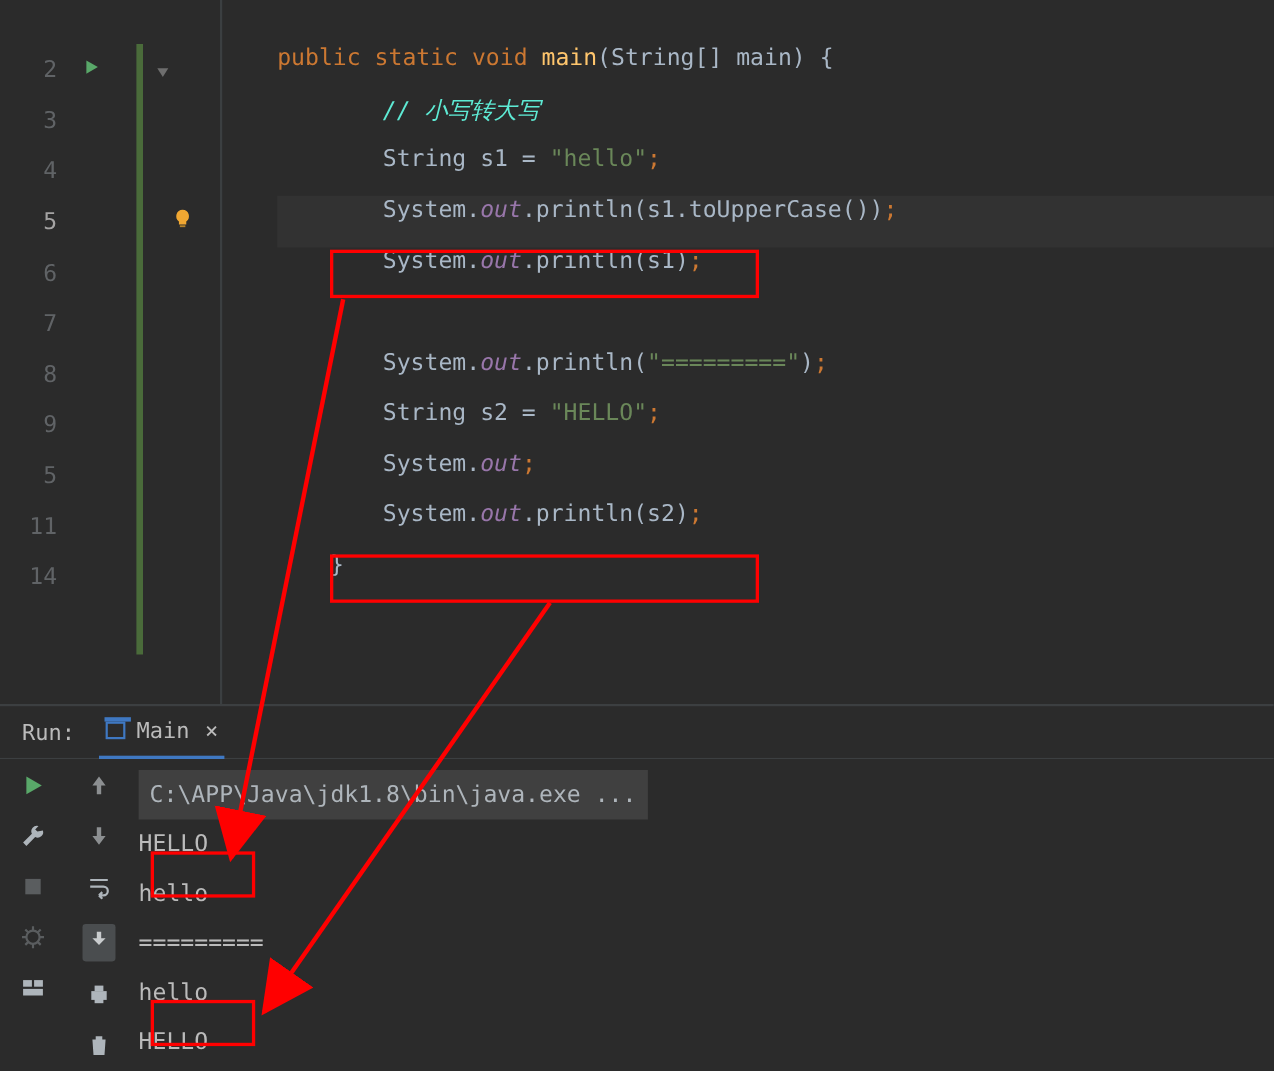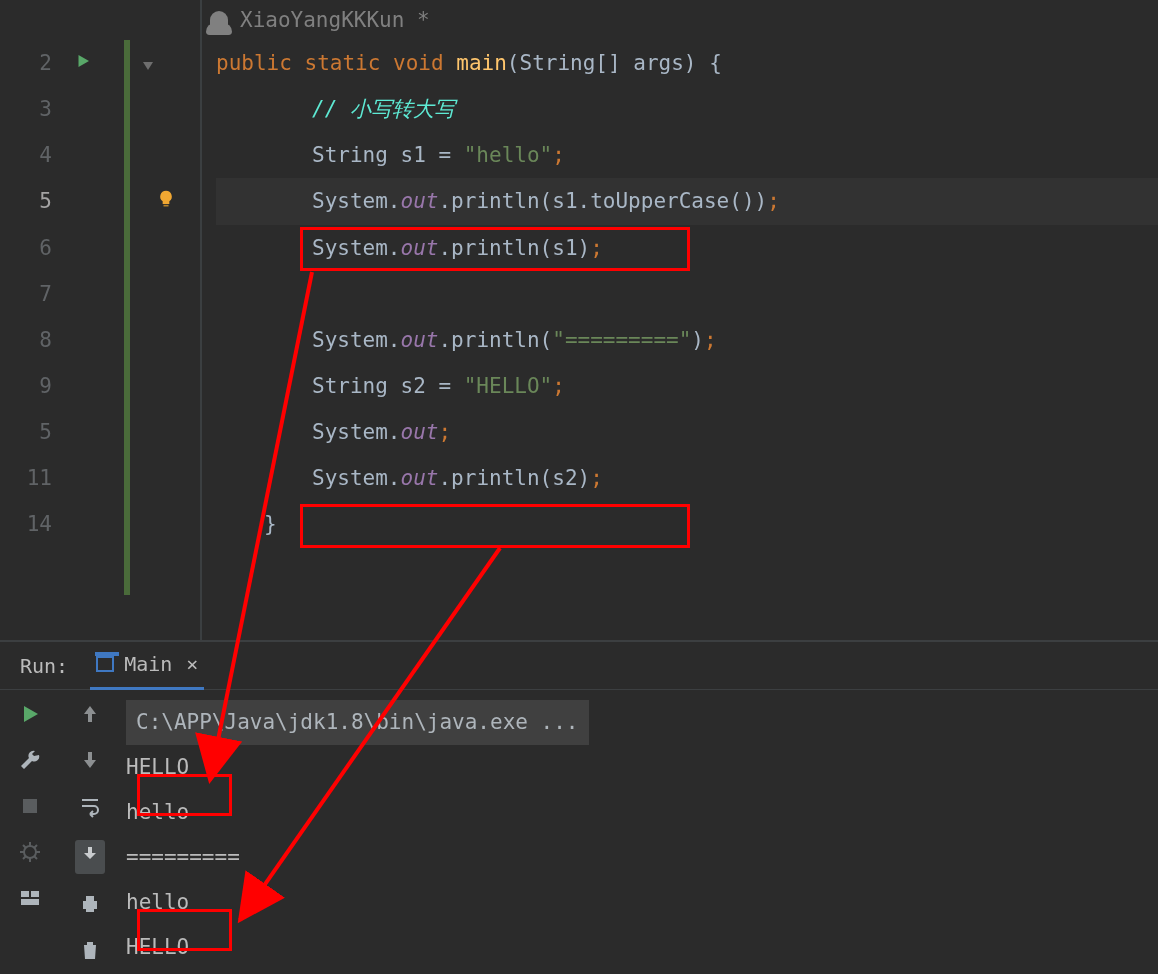--- a/index.html
+++ b/index.html
@@ -18,21 +18,21 @@
   .gline { height:46.15px; display:flex; align-items:center; font-size:21px; color:#606366; position:relative;}
   .gline .ln { width:60px; text-align:right; padding-right:8px;}
   .gline .run-icon svg{ width:18px; height:18px;}
   .gline .fold  { position:absolute; left:140px; width:16px; height:16px;}
   .gline .fold svg{ width:16px;height:16px;}
   .gline .bulb svg{ width:20px;height:22px;}
   .vbar-green{ position:absolute; left:124px; top:40px; width:6px; height:555px; background:#4a6b3a;}
   .vbar-grey { position:absolute; left:200px; top:0; width:2px; height:640px; background:#3b3f41;}
 
   .codearea{ position:absolute; left:216px; top:40px; right:0;}
-  .cline{ height:46.15px; display:flex; align-items:center; font-size:21px; white-space:pre;}
+  .cline{ height:46.15px; display:flex; font-size:21px; white-space:pre;margin-left:36px;}
   .cline.highlight{ background:#323232;}
   .k-or { color:#cc7832;}
   .k-yl { color:#ffc66d;}
   .k-pu { color:#9876aa; font-style:italic;}
   .k-gr { color:#6a8759;}
   .k-cm { color:#5eead4; font-style:italic;}
   .sc  { color:#cc7832;}
   .code-indent1{ padding-left:48px;}
   .code-indent2{ padding-left:96px;}
   .brace{ padding-left:0;}
@@ -58,24 +58,20 @@
   .cmdline{ background:#404040; color:#aeb5bb; padding:0 10px; display:inline-block;}
   .outline{ color:#bbbbbb;}
 
   
   .overlay{ position:absolute; left:0; top:0; width:1158px; height:974px; pointer-events:none;}
 </style>
 </head>
 <body>
 
 <div class="editor">
-  <div class="author-row">
-    <span class="person-icon"></span>
-    <span>XiaoYangKKKun *</span>
-  </div>
 
   <div class="vbar-green"></div>
   <div class="vbar-grey"></div>
 
   <div class="gutter">
     <div class="gline">
       <span class="ln">2</span>
       <span class="run-icon" style="margin-left:14px;">
         <svg viewBox="0 0 24 24">
             <path d="M6 4l14 8-14 8z" fill="#59a869"></path>
@@ -119,21 +115,21 @@
       </div>
     <div class="gline">
         <span class="ln">11</span>
       </div>
     <div class="gline">
         <span class="ln">14</span>
       </div>
   </div>
 
   <div class="codearea">
-    <div class="cline brace"><span class="k-or">public </span><span class="k-or">static </span><span class="k-or">void </span><span class="k-yl">main</span><span>(</span><span>String</span><span>[] args</span><span>) {</span></div>
+    <div class="cline brace"><span class="k-or">public </span><span class="k-or">static </span><span class="k-or">void </span><span class="k-yl">main</span><span>(</span><span>String</span><span>[] main</span><span>) {</span></div>
     <div class="cline code-indent2"><span class="k-cm">// 小写转大写</span></div>
     <div class="cline code-indent2"><span>String s1 = </span><span class="k-gr">"hello"</span><span class="sc">;</span></div>
     <div class="cline code-indent2 highlight"><span>System.</span><span class="k-pu">out</span><span>.println(s1.toUpperCase())</span><span class="sc">;</span></div>
     <div class="cline code-indent2"><span>System.</span><span class="k-pu">out</span><span>.println(s1)</span><span class="sc">;</span></div>
     <div class="cline"></div>
     <div class="cline code-indent2"><span>System.</span><span class="k-pu">out</span><span>.println(</span><span class="k-gr">"========="</span><span>)</span><span class="sc">;</span></div>
     <div class="cline code-indent2"><span>String s2 = </span><span class="k-gr">"HELLO"</span><span class="sc">;</span></div>
     <div class="cline code-indent2"><span>System.</span><span class="k-pu">out</span><span class="sc">;</span></div>
     <div class="cline code-indent2"><span>System.</span><span class="k-pu">out</span><span>.println(s2)</span><span class="sc">;</span></div>
     <div class="cline code-indent1"><span>}</span></div>

